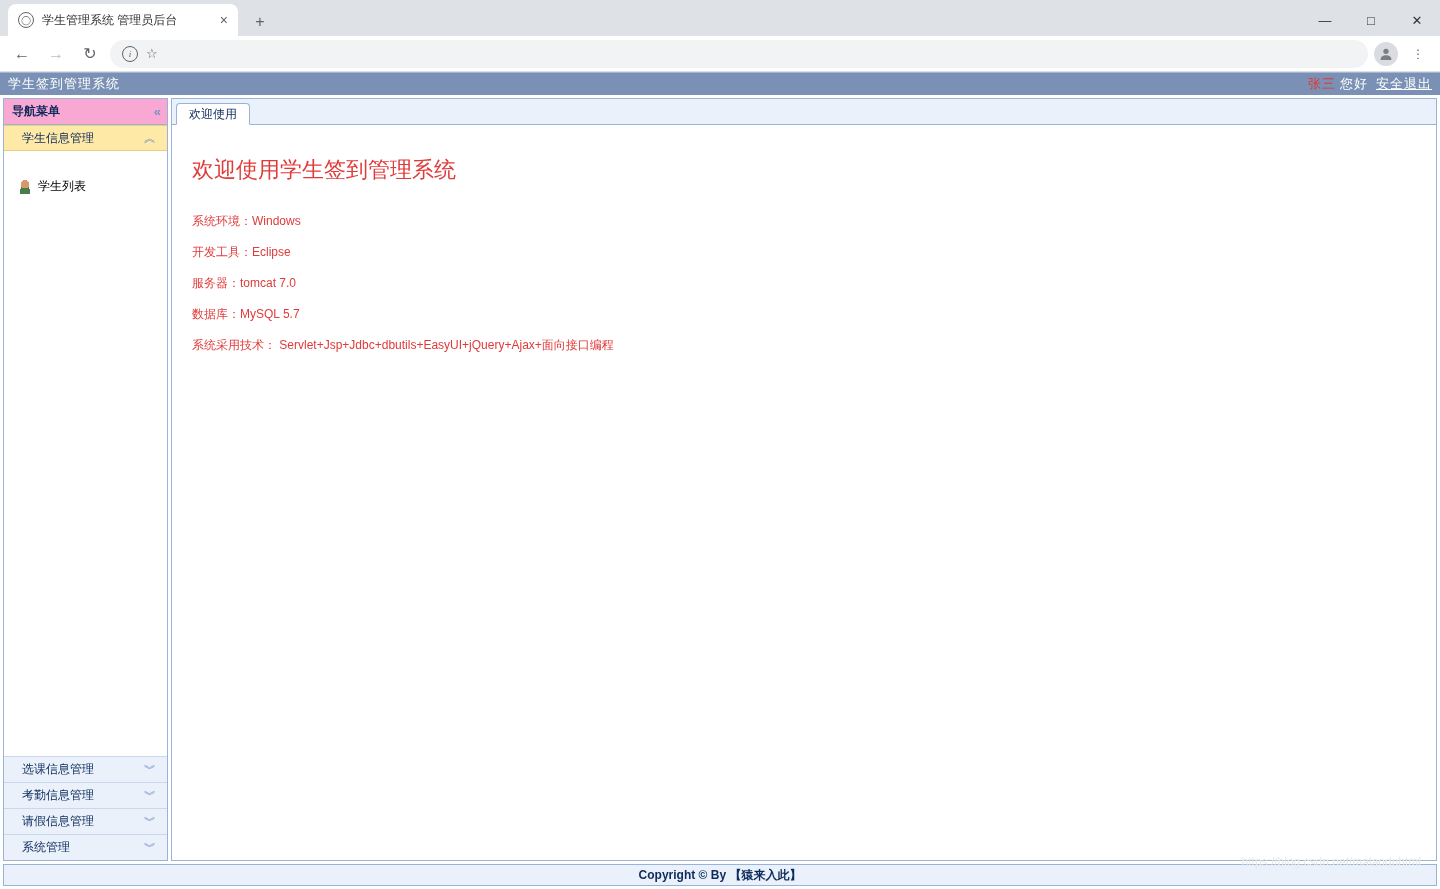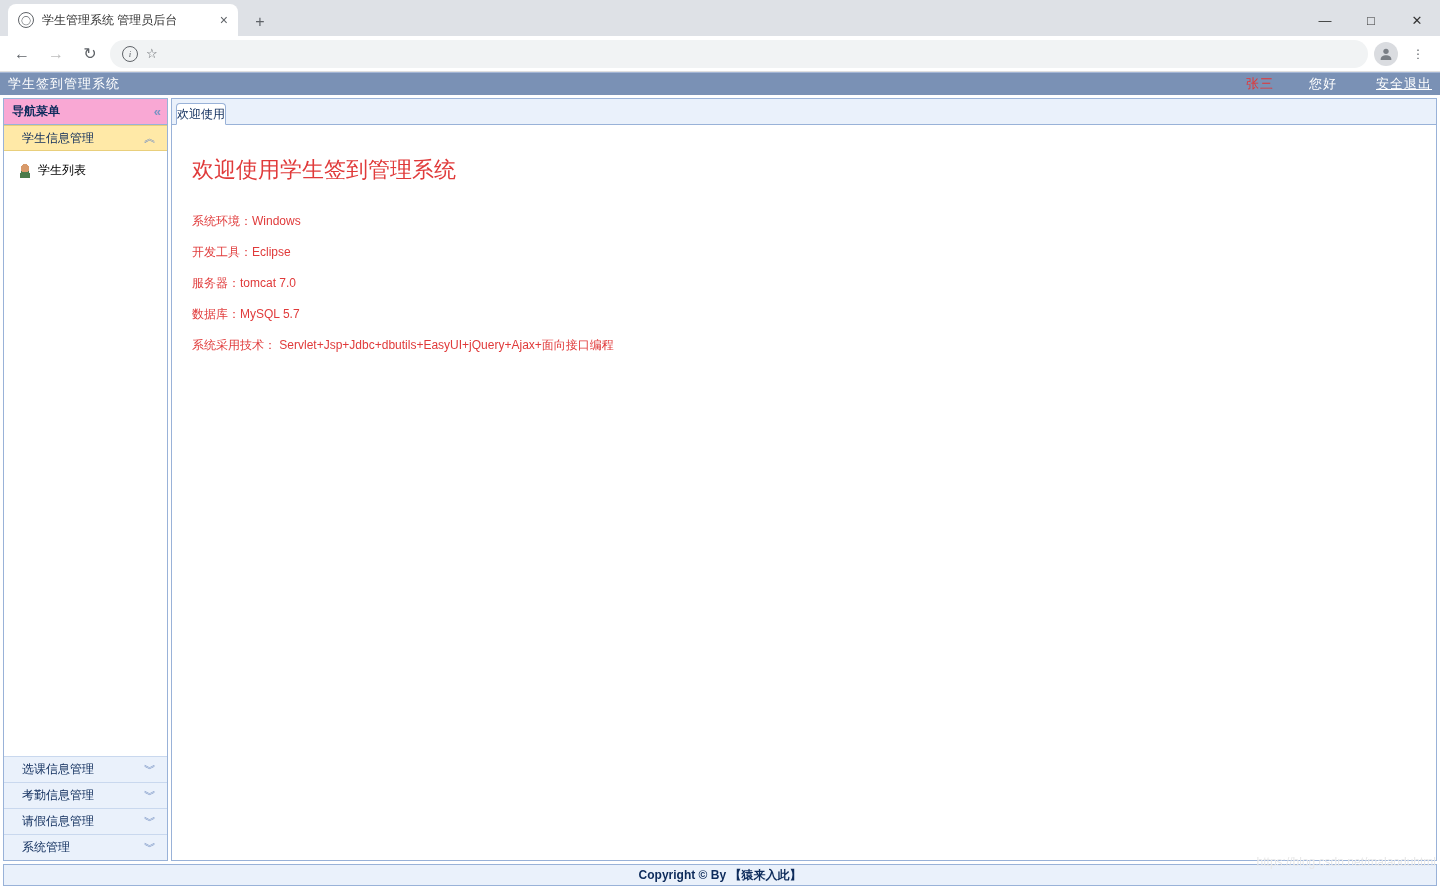--- a/index.html
+++ b/index.html
@@ -24,54 +24,54 @@
 .omnibox .url { flex: 1; color: #202124; }
 .omnibox .url .host { color: #202124; }
 .omnibox .url .port { color: #5f6368; }
 .omnibox .url .path { color: #5f6368; }
 .omnibox .star { color: #5f6368; }
 .avatar { width: 24px; height: 24px; background: #dadce0; border-radius: 50%; display:flex; align-items:center; justify-content:center; color:#6f7479; }
 .kebab { width: 28px; height: 28px; display: flex; align-items: center; justify-content: center; color: #5f6368; }
 
 
 .app { flex: 1; display: flex; flex-direction: column; border-top: 1px solid #a3b5d4; }
-.app-header { height: 22px; background: #7a91b5; color: #fff; display: flex; align-items: center; padding: 0 8px; font-size: 13px; letter-spacing: 1px; gap: 31px; }
+.app-header { height: 22px; background: #7a91b5; color: #fff; display: flex; align-items: center; padding: 0 8px; font-size: 13px; letter-spacing: 1px; }
 .app-header .spacer { flex: 1; }
 .app-header .user { color: #e63434; margin-right: 4px; }
 .app-header .greet { margin-right: 8px; }
 .app-header .logout { text-decoration: underline; cursor: pointer; }
 
 .app-body { flex: 1; display: flex; padding: 3px; gap: 3px; background: #fff; }
 
 
 .sidebar { width: 165px; display: flex; flex-direction: column; border: 1px solid #99b2d8; }
 .panel-head { height: 26px; background: #f9a8d4; border-bottom: 1px solid #99b2d8; display: flex; align-items: center; padding: 0 8px; color: #0d2b5b; font-weight: bold; font-size: 12px; justify-content: space-between; }
 .acc-item { height: 26px; display: flex; align-items: center; justify-content: space-between; padding: 0 13px 0 18px; font-size: 12px; cursor: pointer; }
 .acc-item.expanded { background: #ffe9a7; border-top: 1px solid #e9cf7c; border-bottom: 1px solid #e9cf7c; color: #0d2b5b; font-weight: normal; }
 .acc-item.collapsed { background: #eaf1fb; border-top: 1px solid #c9d8ee; color: #0d2b5b; }
 .chevrons { color: #7893c3; font-size: 10px; letter-spacing: -2px; }
 .chevrons.up::before { content: "︽"; font-size: 12px; }
 .chevrons.down::before { content: "︾"; font-size: 12px; }
 .chevrons.left::before { content: "«"; font-size: 13px; }
-.acc-body { flex: 1; background: #fff; padding: 8px 0; }
+.acc-body { flex: 1; background: #fff; padding: 24px 0; }
 .tree-item { display: flex; align-items: center; gap: 6px; padding: 3px 14px; cursor: pointer; }
 .tree-item .user-icon { width: 14px; height: 14px; display:inline-block; background: radial-gradient(circle at 50% 30%, #d89a6a 0 35%, transparent 36%), radial-gradient(ellipse at 50% 90%, #4a7b4a 0 50%, transparent 51%); border-radius:2px; }
 
 
 .main { flex: 1; display: flex; flex-direction: column; border: 1px solid #99b2d8; }
 .tabs-row { height: 26px; background: #eaf1fb; border-bottom: 1px solid #99b2d8; display: flex; align-items: flex-end; padding-left: 4px; padding-top:2px; }
-.main-tab { height: 22px; background: #fff; border: 1px solid #99b2d8; border-bottom: 1px solid #fff; border-radius: 4px 4px 0 0; padding: 0 0; display: flex; align-items: center; color: #0d2b5b; font-size: 12px; margin-bottom:-1px; }
+.main-tab { height: 22px; background: #fff; border: 1px solid #99b2d8; border-bottom: 1px solid #fff; border-radius: 4px 4px 0 0; padding: 0 12px; display: flex; align-items: center; color: #0d2b5b; font-size: 12px; margin-bottom:-1px; }
 .main-body { flex: 1; background: #fff; padding: 30px 20px; overflow: auto; }
 .main-body h2 { color: #e03a3a; font-size: 22px; font-weight: normal; margin-bottom: 28px; }
 .main-body h4 { color: #e03a3a; font-size: 13px; font-weight: bold; margin-bottom: 16px; }
 .main-body p { color: #e03a3a; font-size: 12px; margin-bottom: 14px; }
 
 .footer { height: 22px; border: 1px solid #99b2d8; margin: 0 3px 3px 3px; background: #eaf1fb; display: flex; align-items: center; justify-content: center; color: #0d2b5b; font-weight: bold; font-size: 12px; }
 
-.watermark { position: fixed; right: 4px; bottom: 20px; color: #e8e8e8; font-size: 12px; z-index: 999; }
+.watermark { position: fixed; right: 19px; bottom: 20px; color: #e8e8e8; font-size: 12px; z-index: 999; }
 </style>
 </head>
 <body>
 
 <div class="browser-chrome">
 
   <div class="tab-strip">
     <div class="browser-tab">
       <span class="favicon">◯</span>
       <span class="title">学生管理系统 管理员后台</span>

